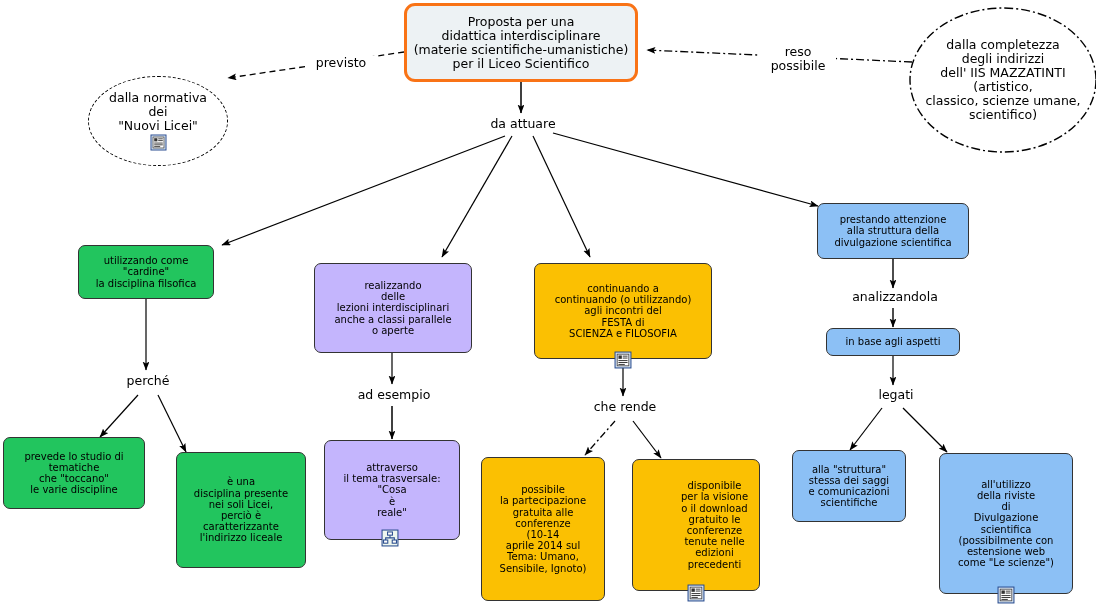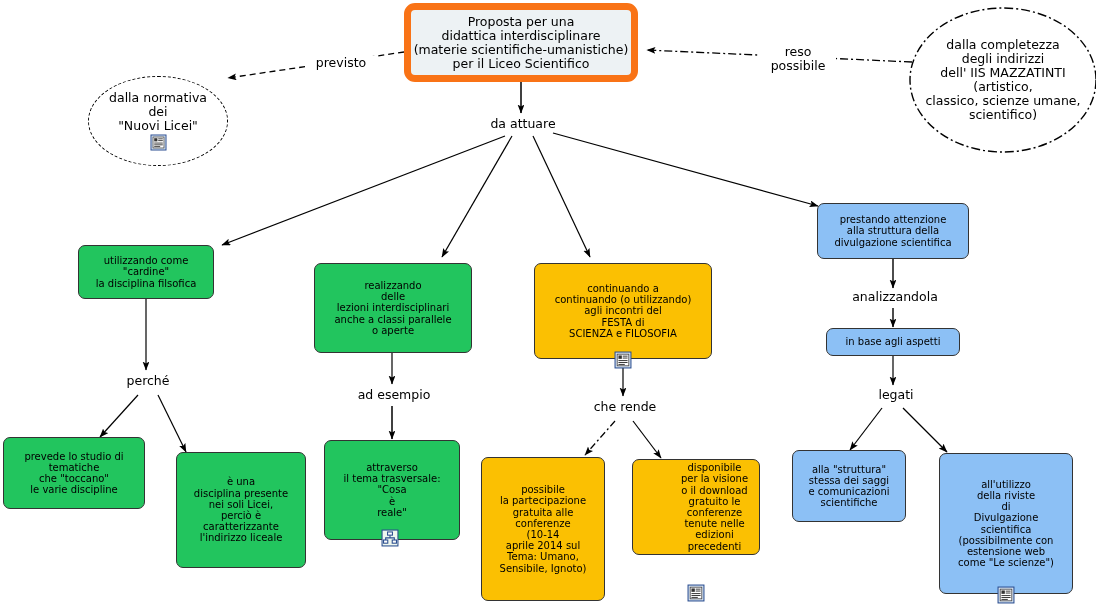--- a/index.html
+++ b/index.html
@@ -33,34 +33,34 @@
     text-align: center;
     color: #000000;
     line-height: 1.12;
     white-space: pre-line;
   }
   .node .txt { white-space: pre-line; display: block; }
 
   
   .n-root {
     background: #edf2f4;
-    border: 7px solid #f97316;
+    border: 3px solid #f97316;
     border-radius: 11px;
     font-size: 12.5px;
     padding: 3px 2px;
   }
   
   .n-box {
     border: 1px solid #333333;
     border-radius: 7px;
     font-size: 10px;
     padding: 3px 5px;
   }
   .fill-orange { background: #22c55e; }
-  .fill-green  { background: #22c55e; }
+  .fill-green  { background: #c4b5fd; }
   .fill-yellow { background: #fbc002; }
   .fill-blue   { background: #8cc0f5; }
 
   
   .n-ellipse {
     border-radius: 50%;
     font-size: 12.5px;
     background: transparent;
     padding: 2px 8px;
     text-align: center;
@@ -244,21 +244,21 @@
     <span class="txt">possibile
 la partecipazione
 gratuita alle
 conferenze
 (10-14
 aprile 2014 sul
 Tema: Umano,
 Sensibile, Ignoto)</span>
   </div>
 
-  <div class="node n-box fill-yellow" style="left:632px; top:459px; width:128px; height:96px;padding-left:42px;">
+  <div class="node n-box fill-yellow" style="left:632px; top:459px; width:128px; height:132px;padding-left:42px;">
     <span class="txt">disponibile
 per la visione
 o il download
 gratuito le
 conferenze
 tenute nelle
 edizioni precedenti</span>
   </div>
   <svg class="icon-doc" viewBox="0 0 17 17" style="position:absolute; left:687px; top:583px; width:18px; height:18px;">
     <rect x="1" y="1" width="15" height="15" fill="#dce9f7" stroke="#2a4d8f" stroke-width="1"></rect>

